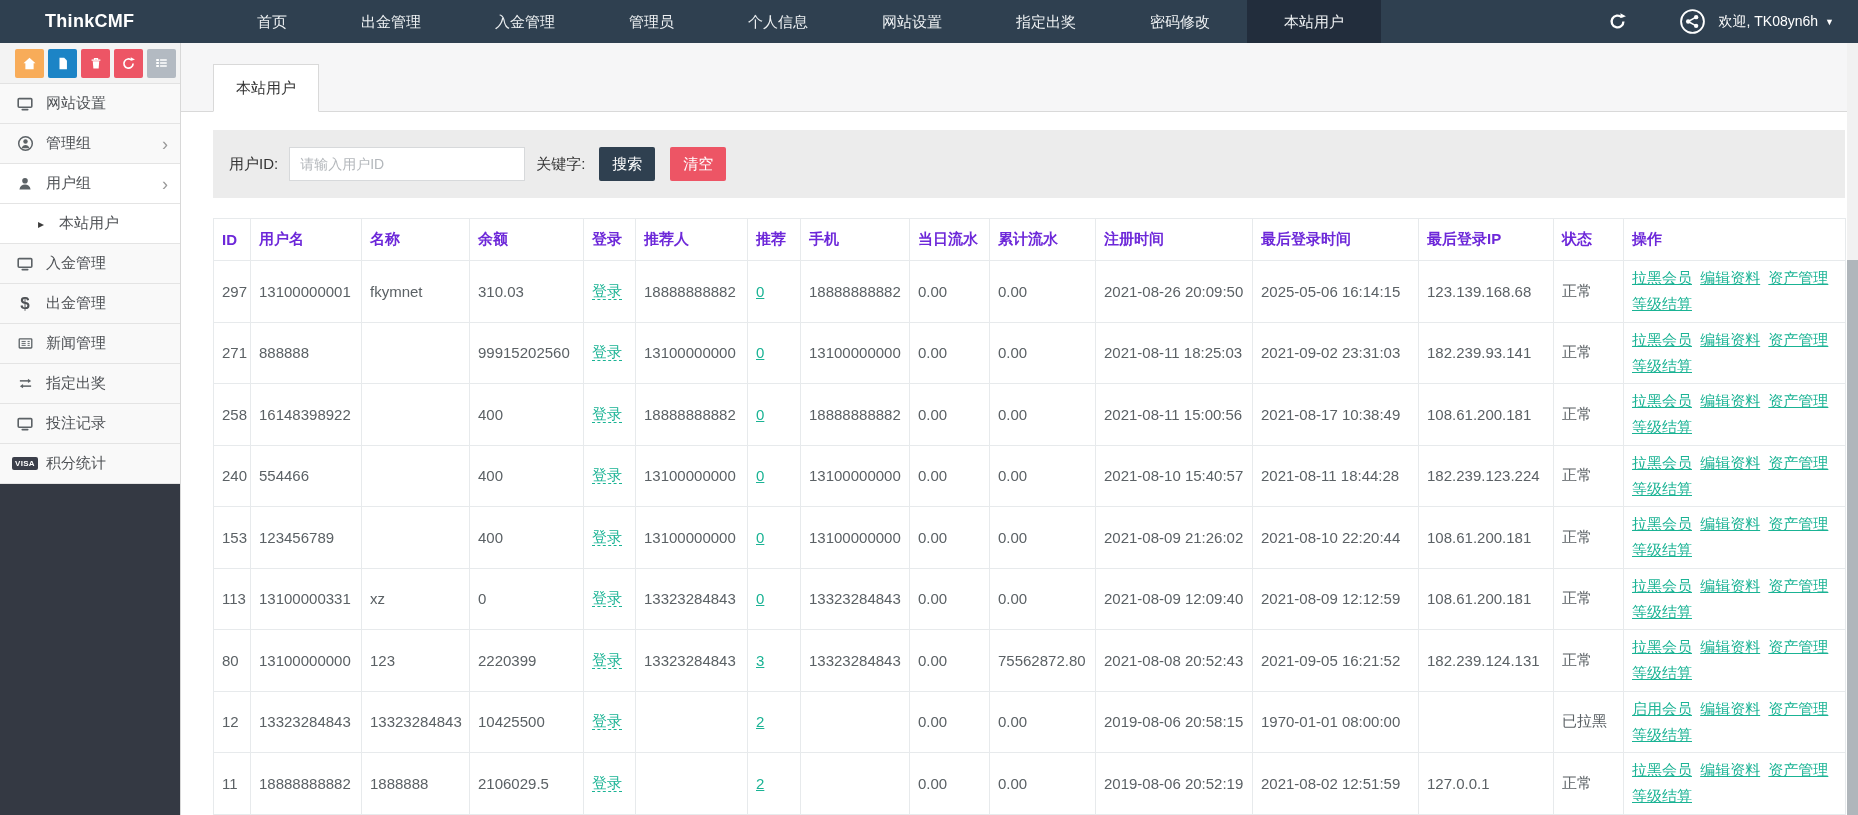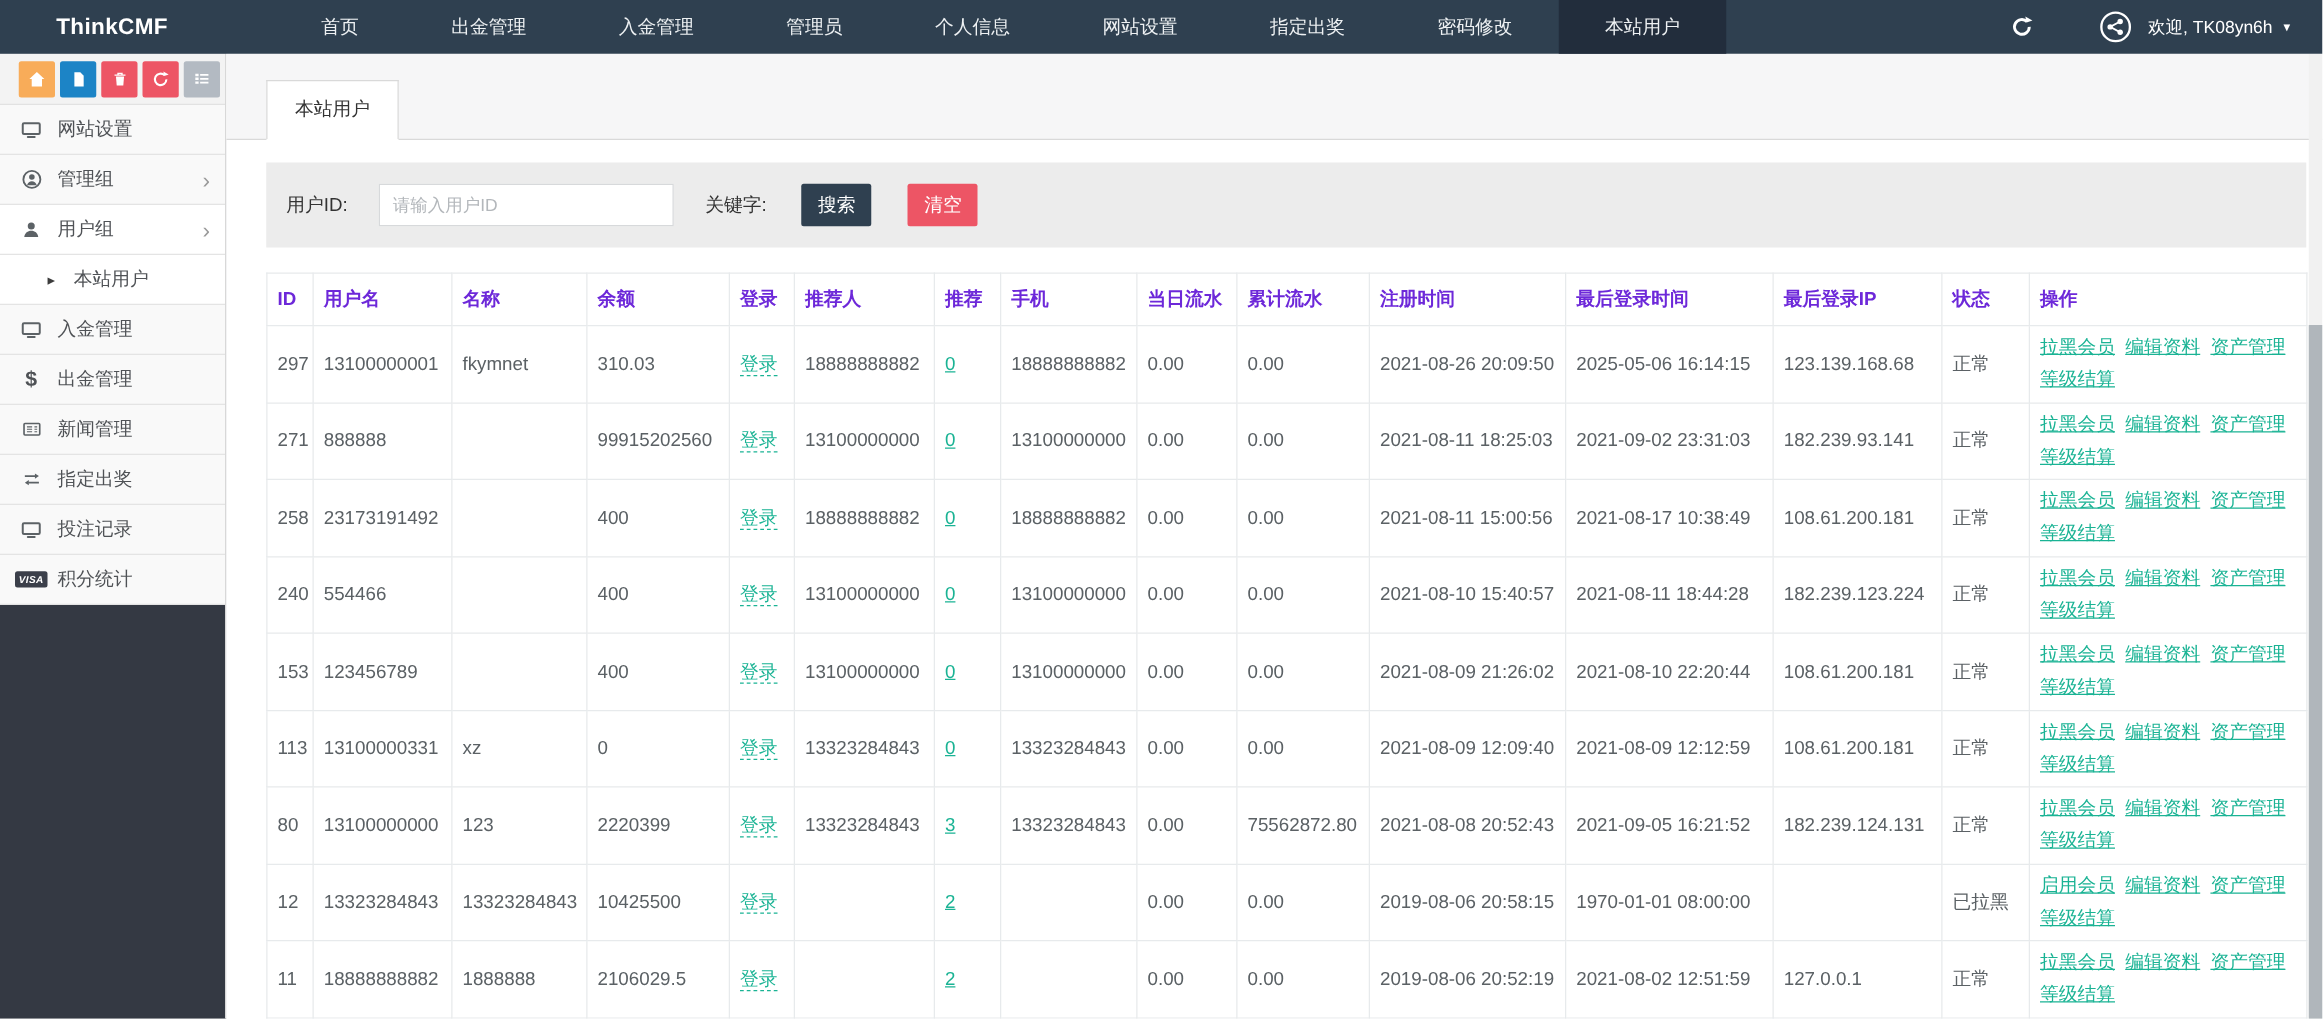--- a/index.html
+++ b/index.html
@@ -23,29 +23,29 @@
   .side-toolbar { height:41px; background:#f3f3f3; border-bottom:1px solid #e2e2e2; display:flex; align-items:center; padding-left:15px; gap:4px; }
   .tb-btn { width:29px; height:29px; border-radius:2px; display:flex; align-items:center; justify-content:center; color:#fff; cursor:pointer; }
   .side-menu { background:#f9f9f9; }
   .side-item { height:40px; display:flex; align-items:center; gap:10px; padding:0 12px 0 14px; border-bottom:1px solid #e4e4e4; background:#f9f9f9; font-size:15px; color:#4f5256; cursor:pointer; }
   .side-item.active { background:#ffffff; }
   .side-item.sub { padding-left:30px; gap:7px; background:#ffffff; }
   .side-icon { width:22px; display:flex; justify-content:center; align-items:center; color:#5c6266; }
   .side-label { white-space:nowrap; }
   .side-chevron { margin-left:auto; color:#9a9a9a; font-size:18px; line-height:1; }
   .ic-dollar { font-size:17px; font-weight:bold; color:#4f5256; }
-  .visa-badge { background:#3b3f4a; color:#fff; font-size:8px; font-style:italic; font-weight:bold; padding:2px 3px; border-radius:2px; letter-spacing:.3px; }
+  .visa-badge { background:#3b3f4a; color:#fff; font-size:8px; font-weight:bold; padding:2px 3px; border-radius:2px; letter-spacing:.3px; }
   .caret-r { font-size:12px; color:#3c3c3c; }
 
   
   .main { position:absolute; left:181px; top:43px; right:0; bottom:0; background:#fff; overflow:hidden; }
   .tabstrip { height:69px; background:#f6f6f7; border-bottom:1px solid #d9d9d9; padding-left:32px; display:flex; align-items:flex-end; }
   .tab { height:48px; background:#fff; border:1px solid #d9d9d9; border-bottom:1px solid #fff; margin-bottom:-1px; line-height:46px; padding:0 22px; font-size:15px; color:#333; cursor:pointer; }
 
-  .search-panel { margin:18px 13px 0 32px; height:68px; background:#ececec; display:flex; align-items:center; padding-left:16px; gap:25px; }
+  .search-panel { margin:18px 13px 0 32px; height:68px; background:#ececec; display:flex; align-items:center; padding-left:16px; gap:11px; }
   .search-panel label { font-size:15px; color:#333; white-space:nowrap; }
   .search-panel input { width:236px; height:34px; border:1px solid #d7d9db; background:#fff; padding:0 10px; font-size:14px; color:#333; font-family:inherit; outline:none; }
   .search-panel input::placeholder { color:#b3b7bb; }
   .btn { height:34px; border:none; color:#fff; font-size:15px; font-family:inherit; padding:0 13px; cursor:pointer; border-radius:2px; }
   .btn-search { background:#2f4050; margin-left:3px; }
   .btn-clear { background:#ed5565; margin-left:4px; }
 
   
   .users-table { margin:20px 13px 0 32px; width:1632px; border-collapse:collapse; table-layout:fixed; font-size:15px; color:#5b6165; }
   .users-table th, .users-table td { border:1px solid #e7eaec; text-align:left; padding:4px 4px 4px 8px; overflow:hidden; }
@@ -307,21 +307,21 @@
           <td>0.00</td>
           <td>0.00</td>
           <td>2021-08-11 18:25:03</td>
           <td>2021-09-02 23:31:03</td>
           <td>182.239.93.141</td>
           <td>正常</td>
           <td class="wrap"><a class="link action-link">拉黑会员</a> <a class="link action-link">编辑资料</a> <a class="link action-link">资产管理</a> <a class="link action-link">等级结算</a> </td>
         </tr>
         <tr>
           <td>258</td>
-          <td>23173191492</td>
+          <td>16148398922</td>
           <td></td>
           <td>400</td>
           <td><a class="link dashed">登录</a></td>
           <td>18888888882</td>
           <td><a class="link">0</a></td>
           <td>18888888882</td>
           <td>0.00</td>
           <td>0.00</td>
           <td>2021-08-11 15:00:56</td>
           <td>2021-08-17 10:38:49</td>

